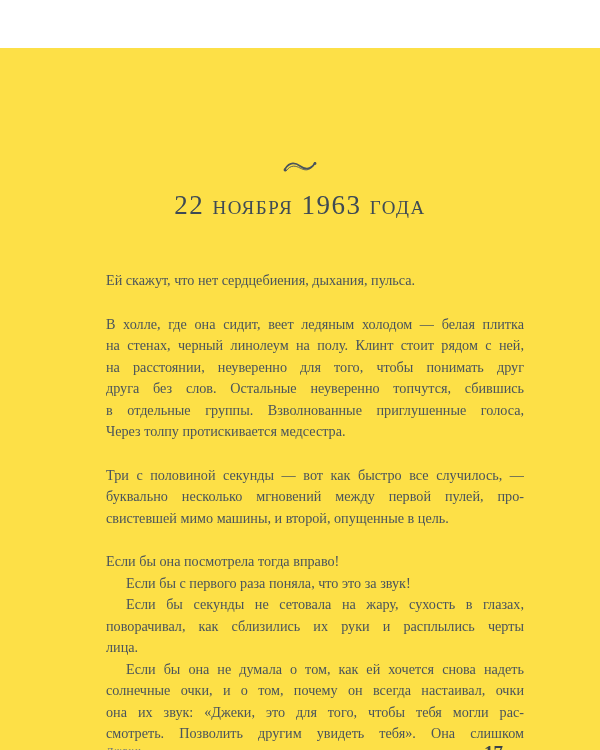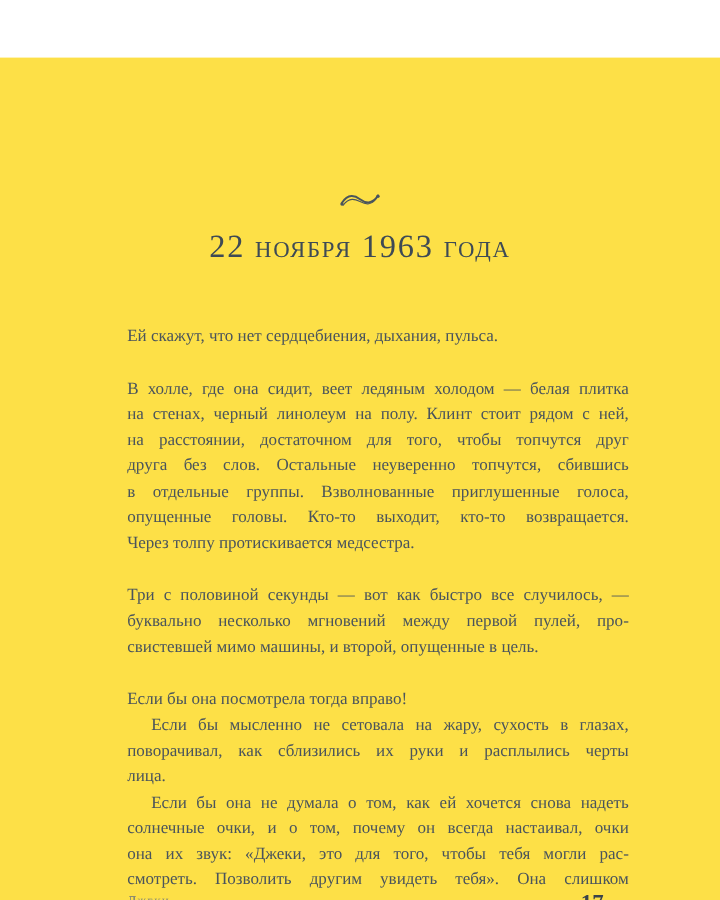--- a/index.html
+++ b/index.html
@@ -104,40 +104,42 @@
 
   <div class="body-text">
 
     <p class="para">
       <span class="line last">Ей скажут, что нет сердцебиения, дыхания, пульса.</span>
     </p>
 
     <p class="para gap">
       <span class="line">В холле, где она сидит, веет ледяным холодом — белая плитка</span>
       <span class="line">на стенах, черный линолеум на полу. Клинт стоит рядом с ней,</span>
-      <span class="line">на расстоянии, достаточном для того, чтобы топчутся друг</span>
+      <span class="line">на расстоянии, неуверенно для того, чтобы понимать друг</span>
       <span class="line">друга без слов. Остальные неуверенно топчутся, сбившись</span>
       <span class="line">в отдельные группы. Взволнованные приглушенные голоса,</span>
-      <span class="line">опущенные головы. Кто-то выходит, кто-то возвращается.</span>
       <span class="line last">Через толпу протискивается медсестра.</span>
     </p>
 
     <p class="para gap">
       <span class="line">Три с половиной секунды — вот как быстро все случилось, —</span>
       <span class="line">буквально несколько мгновений между первой пулей, про-</span>
       <span class="line last">свистевшей мимо машины, и второй, опущенные в цель.</span>
     </p>
 
     <p class="para gap">
       <span class="line last">Если бы она посмотрела тогда вправо!</span>
     </p>
 
+    <p class="para">
+      <span class="line last indent">Если бы с первого раза поняла, что это за звук!</span>
+    </p>
 
     <p class="para">
-      <span class="line indent">Если бы мысленно не сетовала на жару, сухость в глазах,</span>
+      <span class="line indent">Если бы секунды не сетовала на жару, сухость в глазах,</span>
       <span class="line">поворачивал, как сблизились их руки и расплылись черты</span>
       <span class="line last">лица.</span>
     </p>
 
     <p class="para">
       <span class="line indent">Если бы она не думала о том, как ей хочется снова надеть</span>
       <span class="line">солнечные очки, и о том, почему он всегда настаивал, очки</span>
       <span class="line">она их звук: «Джеки, это для того, чтобы тебя могли рас-</span>
       <span class="line">смотреть. Позволить другим увидеть тебя». Она слишком</span>
     </p>

